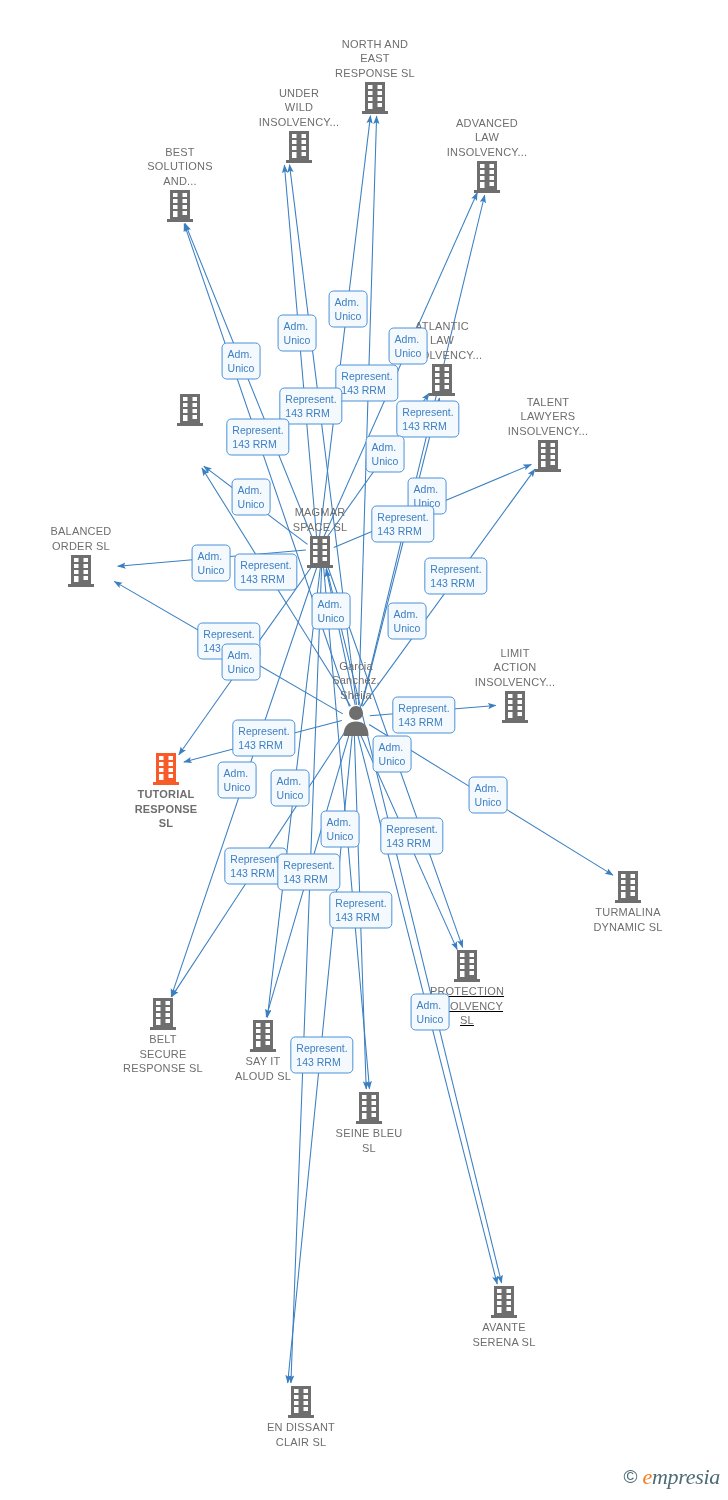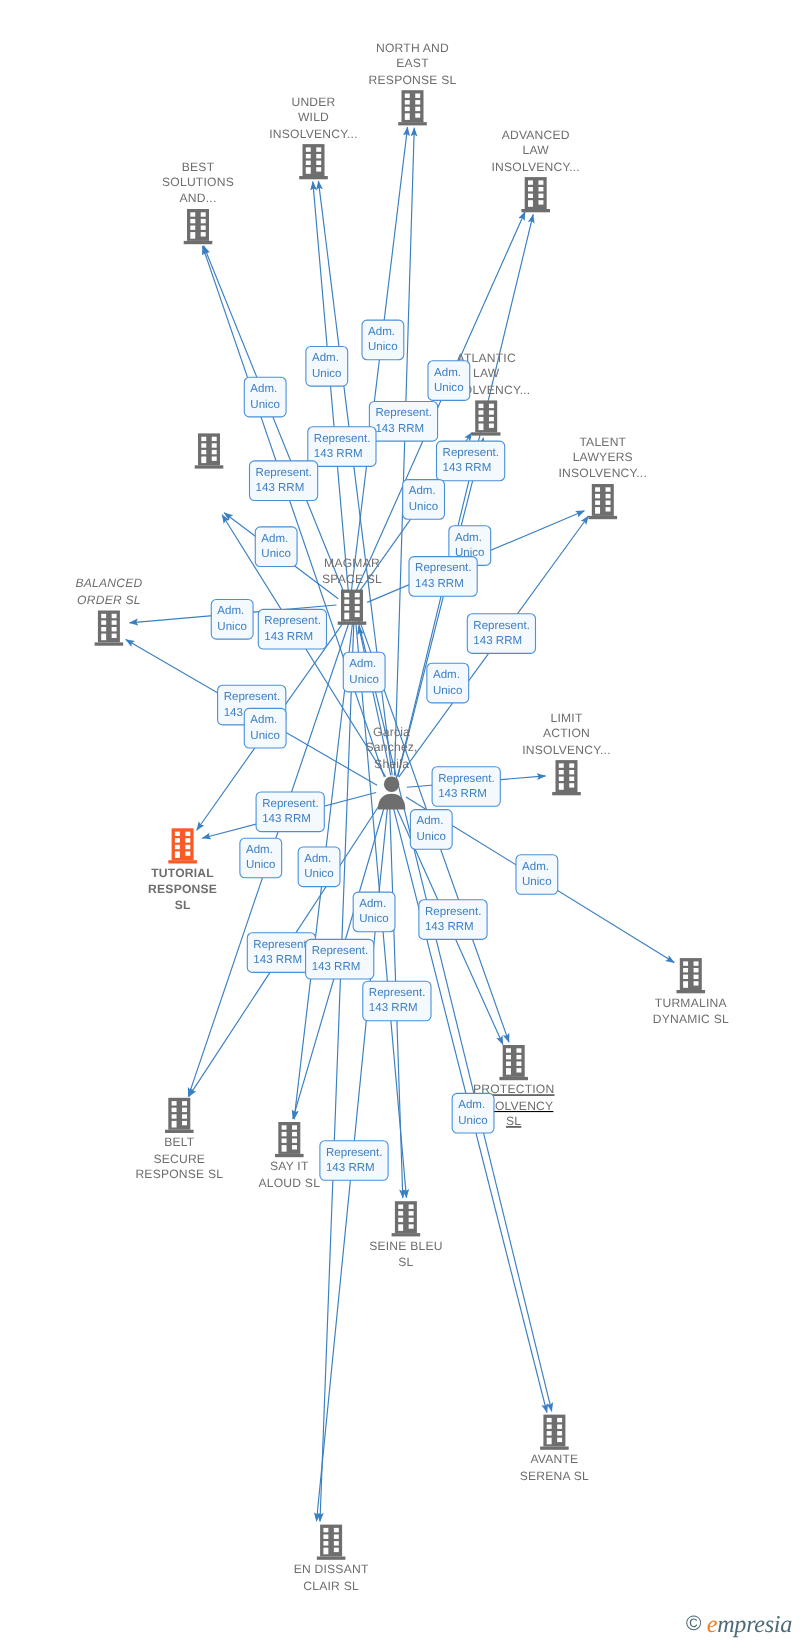--- a/index.html
+++ b/index.html
@@ -149,21 +149,21 @@
           <rect x="17.5" y="4" width="4.5" height="4" fill="#ffffff"></rect>
           <rect x="8" y="10" width="4.5" height="4" fill="#ffffff"></rect>
           <rect x="17.5" y="10" width="4.5" height="4" fill="#ffffff"></rect>
           <rect x="8" y="16" width="4.5" height="4" fill="#ffffff"></rect>
           <rect x="17.5" y="16" width="4.5" height="4" fill="#ffffff"></rect>
           <rect x="8" y="22" width="4.5" height="6" fill="#ffffff"></rect>
           <rect x="17.5" y="22" width="4.5" height="4" fill="#ffffff"></rect>
           <rect x="2" y="30" width="26" height="3" fill="#6e6e6e"></rect>
         </svg>
       </div>
-      <div class="node caption-above" style="left: 285px; top: 85.5px;">
+      <div class="node caption-above" style="left: 299px; top: 85.5px;">
         <div class="node-caption">UNDER
 WILD
 INSOLVENCY...</div>
         <svg class="node-icon" viewBox="0 0 30 34">
           <rect x="5" y="1" width="20" height="29" fill="#6e6e6e"></rect>
           <rect x="8" y="4" width="4.5" height="4" fill="#ffffff"></rect>
           <rect x="17.5" y="4" width="4.5" height="4" fill="#ffffff"></rect>
           <rect x="8" y="10" width="4.5" height="4" fill="#ffffff"></rect>
           <rect x="17.5" y="10" width="4.5" height="4" fill="#ffffff"></rect>
           <rect x="8" y="16" width="4.5" height="4" fill="#ffffff"></rect>
@@ -264,21 +264,21 @@
           <rect x="17.5" y="4" width="4.5" height="4" fill="#ffffff"></rect>
           <rect x="8" y="10" width="4.5" height="4" fill="#ffffff"></rect>
           <rect x="17.5" y="10" width="4.5" height="4" fill="#ffffff"></rect>
           <rect x="8" y="16" width="4.5" height="4" fill="#ffffff"></rect>
           <rect x="17.5" y="16" width="4.5" height="4" fill="#ffffff"></rect>
           <rect x="8" y="22" width="4.5" height="6" fill="#ffffff"></rect>
           <rect x="17.5" y="22" width="4.5" height="4" fill="#ffffff"></rect>
           <rect x="2" y="30" width="26" height="3" fill="#6e6e6e"></rect>
         </svg>
       </div>
-      <div class="node caption-above" style="left: 99px; top: 524px; font-style: italic;">
+      <div class="node caption-above" style="left: 81px; top: 524px;">
         <div class="node-caption">BALANCED
 ORDER  SL</div>
         <svg class="node-icon" viewBox="0 0 30 34">
           <rect x="5" y="1" width="20" height="29" fill="#6e6e6e"></rect>
           <rect x="8" y="4" width="4.5" height="4" fill="#ffffff"></rect>
           <rect x="17.5" y="4" width="4.5" height="4" fill="#ffffff"></rect>
           <rect x="8" y="10" width="4.5" height="4" fill="#ffffff"></rect>
           <rect x="17.5" y="10" width="4.5" height="4" fill="#ffffff"></rect>
           <rect x="8" y="16" width="4.5" height="4" fill="#ffffff"></rect>
           <rect x="17.5" y="16" width="4.5" height="4" fill="#ffffff"></rect>

